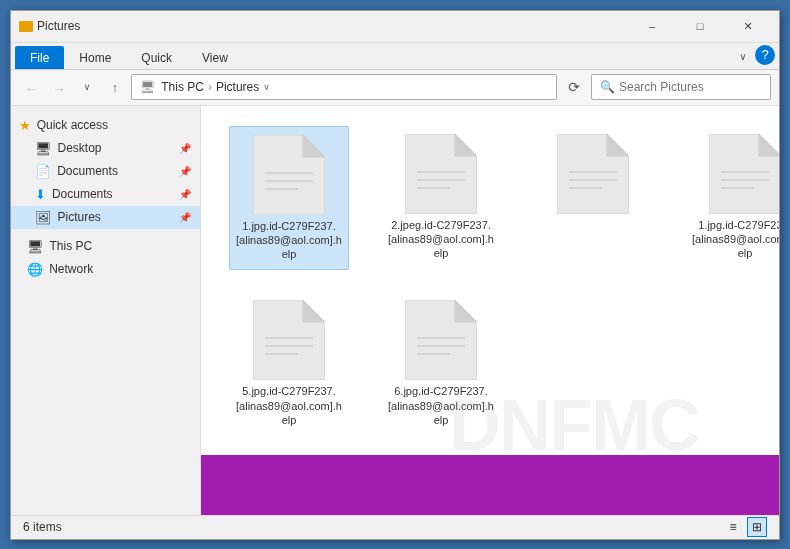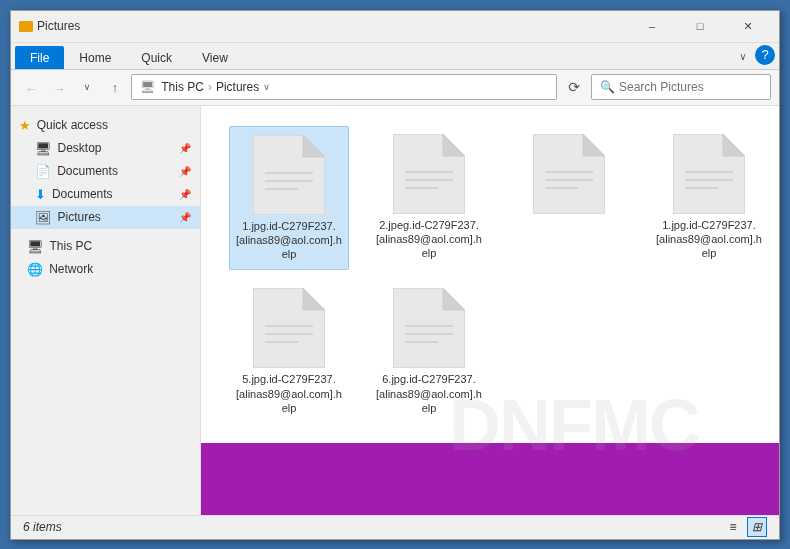--- a/index.html
+++ b/index.html
@@ -191,21 +191,21 @@
       flex: 1;
       background: white;
       padding: 12px;
       overflow-y: auto;
       display: flex;
       flex-direction: column;
     }
     .files-grid {
       display: grid;
       grid-template-columns: repeat(4, 130px);
-      gap: 10px;
+      gap: 22px;
       padding: 8px 16px;
     }
     .file-item {
       display: flex;
       flex-direction: column;
       align-items: center;
       padding: 8px 4px;
       cursor: pointer;
       border-radius: 2px;
       width: 120px;
@@ -233,21 +233,20 @@
     .status-bar {
       height: 24px;
       background: #f0f0f0;
       border-top: 1px solid #ddd;
       display: flex;
       align-items: center;
       padding: 0 12px;
       font-size: 12px;
       color: #333;
       justify-content: space-between;
-      font-style: italic;
     }
     .status-right {
       display: flex;
       gap: 4px;
       align-items: center;
     }
     .view-btn {
       width: 20px; height: 20px;
       display: flex; align-items: center; justify-content: center;
       cursor: pointer;

